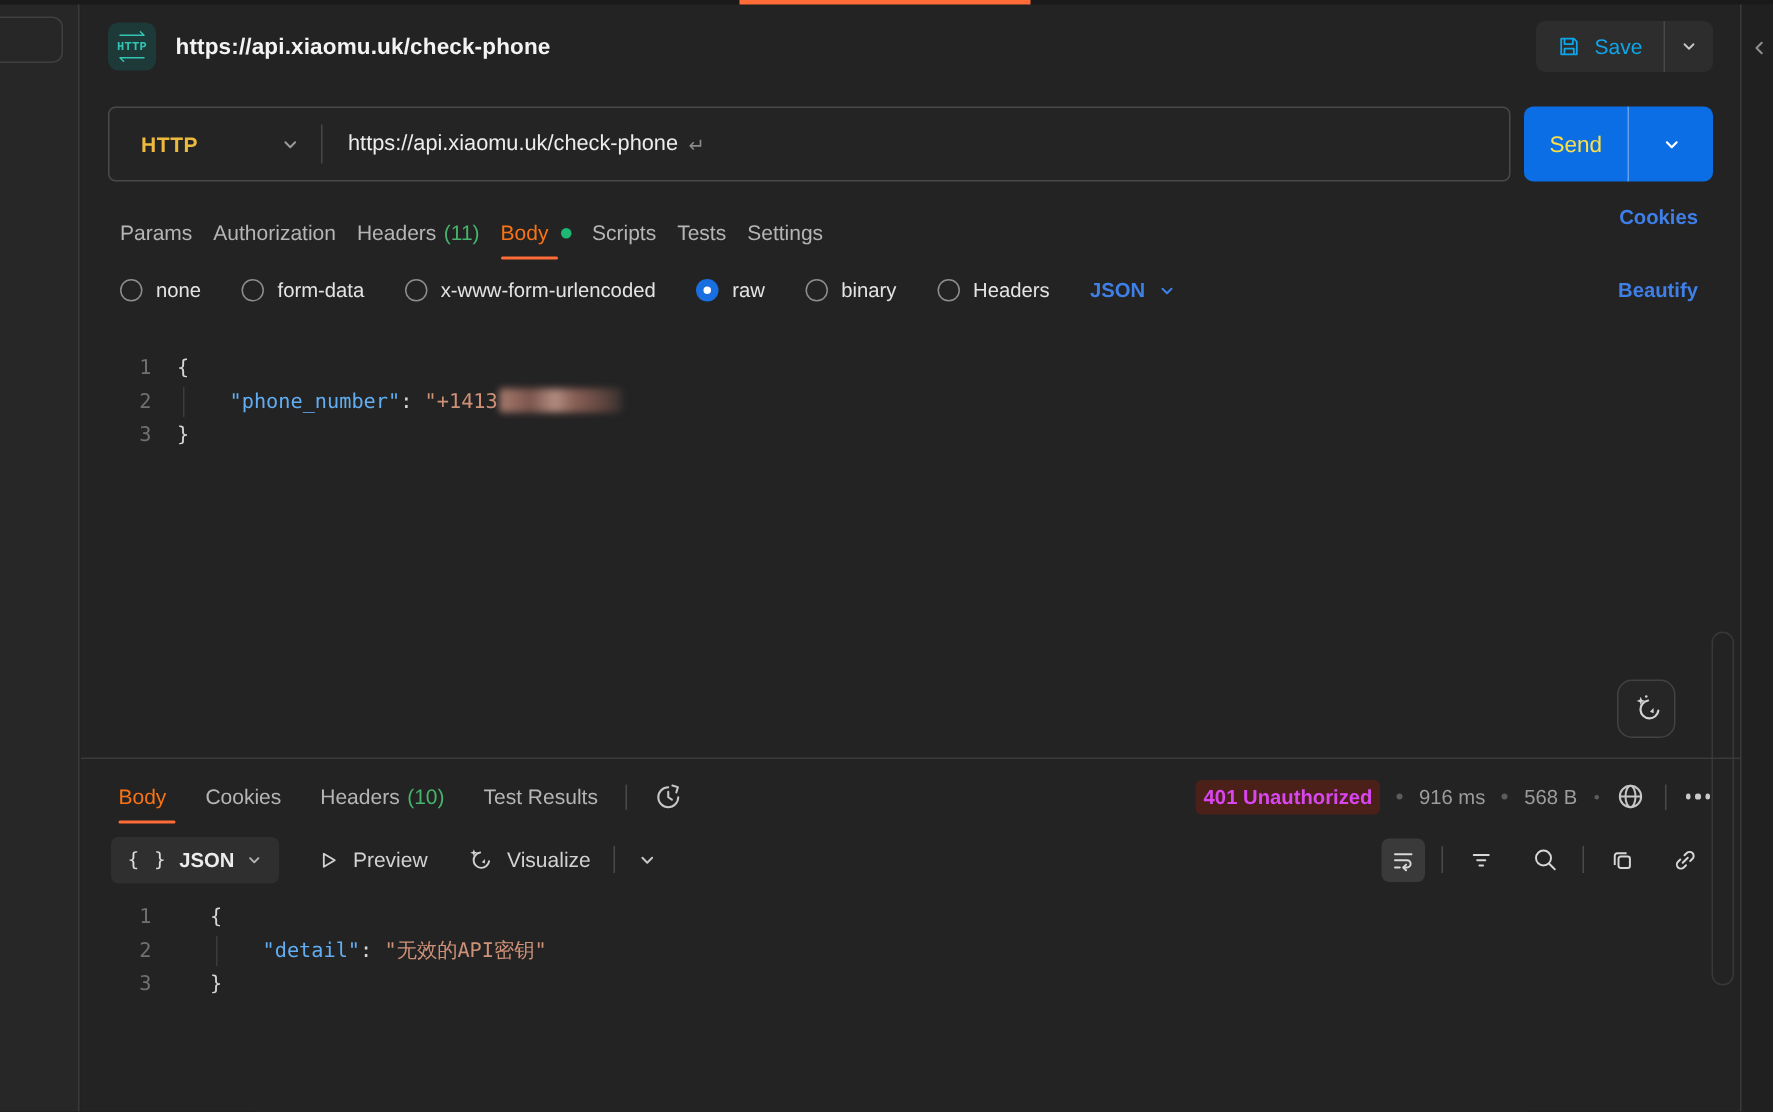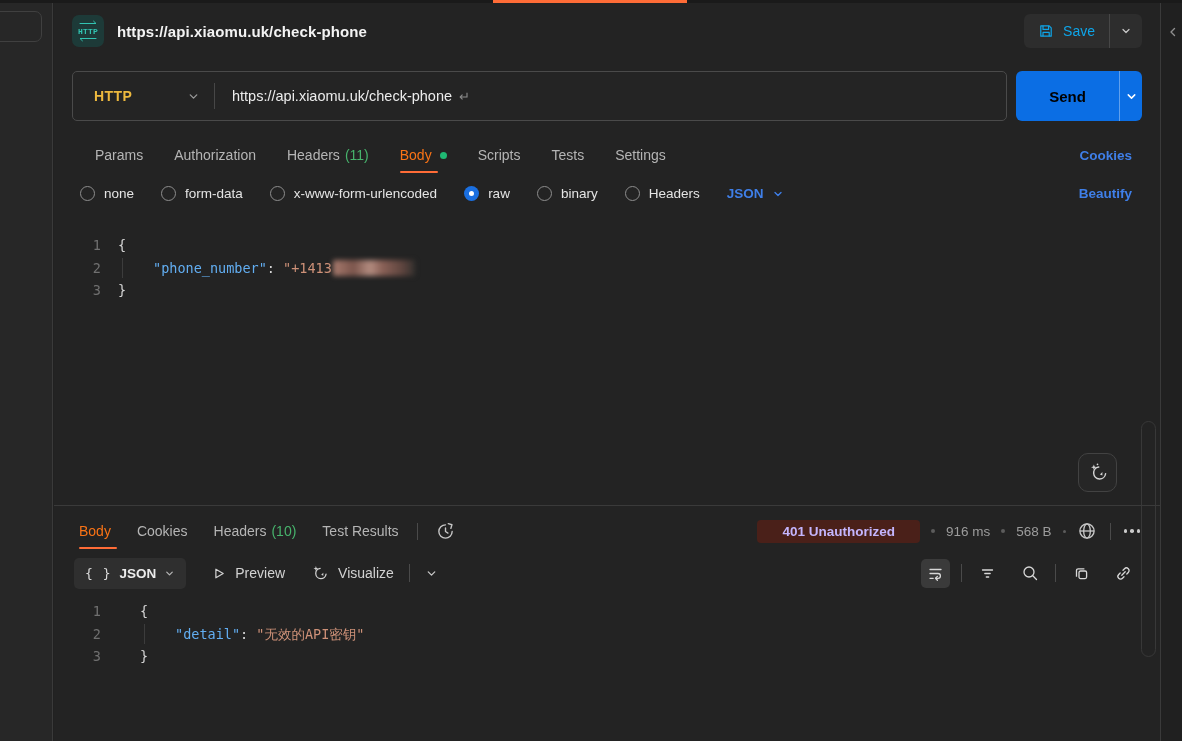--- a/index.html
+++ b/index.html
@@ -26,24 +26,24 @@
   .save-caret{width:32px;display:flex;align-items:center;justify-content:center;color:#c9c9c9}
   
   .urlbox{position:absolute;left:18px;top:71px;width:935px;height:50px;border:1px solid #4a4a4a;border-radius:5px;background:#242424;display:flex;align-items:center}
   .method{display:flex;align-items:center;padding-left:21px;width:141px;flex:none;cursor:pointer}
   .method .m{color:#edb93e;font-weight:bold;font-size:14px;letter-spacing:.4px}
   .method .chev{margin-left:auto;margin-right:14px;color:#9a9a9a}
   .url-sep{width:1px;height:26px;background:#474747}
   .urltext{padding-left:17px;font-size:14.5px;color:#ececec}
   .urlhint{color:#8b8b8b;margin-left:7px;font-size:13px}
   .sendbtn{position:absolute;left:962px;top:71px;width:126px;height:50px;background:#0b6ee4;border-radius:6px;display:flex;align-items:stretch;cursor:pointer}
-  .send-main{width:104px;display:flex;align-items:center;justify-content:center;color:#000000;font-weight:bold;font-size:15px;border-right:1px solid rgba(255,255,255,.35)}
+  .send-main{width:70px;display:flex;align-items:center;justify-content:center;color:#fde047;font-weight:normal;font-size:15px;border-right:1px solid rgba(255,255,255,.35)}
   .send-caret{flex:1;display:flex;align-items:center;justify-content:center;color:#fff}
   
-  .tabs{position:absolute;top:137px;left:41px;right:28px;height:36px;display:flex;align-items:center;gap:31px;font-size:14px;color:#b5b5b5}
+  .tabs{position:absolute;top:137px;left:26px;right:28px;height:36px;display:flex;align-items:flex-start;gap:14px;font-size:14px;color:#b5b5b5}
   .tab{position:relative;height:36px;display:flex;align-items:center;cursor:pointer;white-space:nowrap}
   .tab .cnt{color:#47b36c;margin-left:5px}
   .tab.active{color:#f97316}
   .tab.active .uline{position:absolute;left:0;bottom:0;width:38px;height:2px;background:#ff6c37;border-radius:1px}
   .greendot{width:7px;height:7px;border-radius:50%;background:#1fb873;margin-left:8px}
   .link{color:#3f7fe8;font-weight:bold;font-size:13.5px;cursor:pointer}
   .tabs .link{margin-left:auto}
   
   .bodytypes{position:absolute;top:186px;left:26px;right:28px;height:26px;display:flex;align-items:flex-start;gap:27px;font-size:13.5px;color:#e4e4e4}
   .bt{display:flex;align-items:center;gap:9px;cursor:pointer;white-space:nowrap}
@@ -66,21 +66,21 @@
   .reqeditor{top:234px}
   
   .postbot{position:absolute;left:1024px;top:453px;width:39px;height:39px;border:1px solid #424242;border-radius:10px;background:#262626;display:flex;align-items:center;justify-content:center;color:#d3d3d3;cursor:pointer}
   .scrolltrack{position:absolute;left:1087px;top:421px;width:15px;height:236px;border:1px solid #383838;border-radius:8px}
   
   .resp{position:absolute;left:0;right:0;top:505px;bottom:0;border-top:1px solid #3a3a3a}
   .resphdr{position:absolute;top:8px;left:25px;right:20px;height:34px;display:flex;align-items:center;font-size:14px;color:#b5b5b5;gap:26px}
   .resphdr .vsep{width:1px;height:17px;background:#4a4a4a;margin:0 -8px}
   .iconbtn{color:#c7c7c7;display:flex;align-items:center;cursor:pointer}
   .respmeta{margin-left:auto;display:flex;align-items:center;gap:11px}
-  .statuspill{background:#4a2019;color:#c4b5fd;font-weight:bold;font-size:13.5px;padding:4px 25px;border-radius:4px;cursor:pointer}
+  .statuspill{background:#4a2019;color:#d946ef;font-weight:bold;font-size:13.5px;padding:4px 5px;border-radius:4px;cursor:pointer}
   .dotsep{width:4px;height:4px;border-radius:50%;background:#5c5c5c}
   .dotsep.sm{width:3px;height:3px}
   .meta{color:#9c9c9c;font-size:13.5px}
   .menu3{display:flex;gap:3px;align-items:center;cursor:pointer}
   .menu3 i{width:3.5px;height:3.5px;border-radius:50%;background:#c9c9c9}
   
   .resptools{position:absolute;top:50px;left:20px;right:22px;height:34px;display:flex;align-items:center;gap:25px}
   .fmtbtn{height:31px;background:#2f2f2f;border-radius:5px;display:flex;align-items:center;gap:8px;padding:0 11px;cursor:pointer}
   .fmtbtn .br{font-family:"DejaVu Sans Mono",monospace;color:#dcdcdc;font-size:13px;letter-spacing:1px}
   .fmtbtn .lbl{color:#ececec;font-size:13.5px;font-weight:bold}

